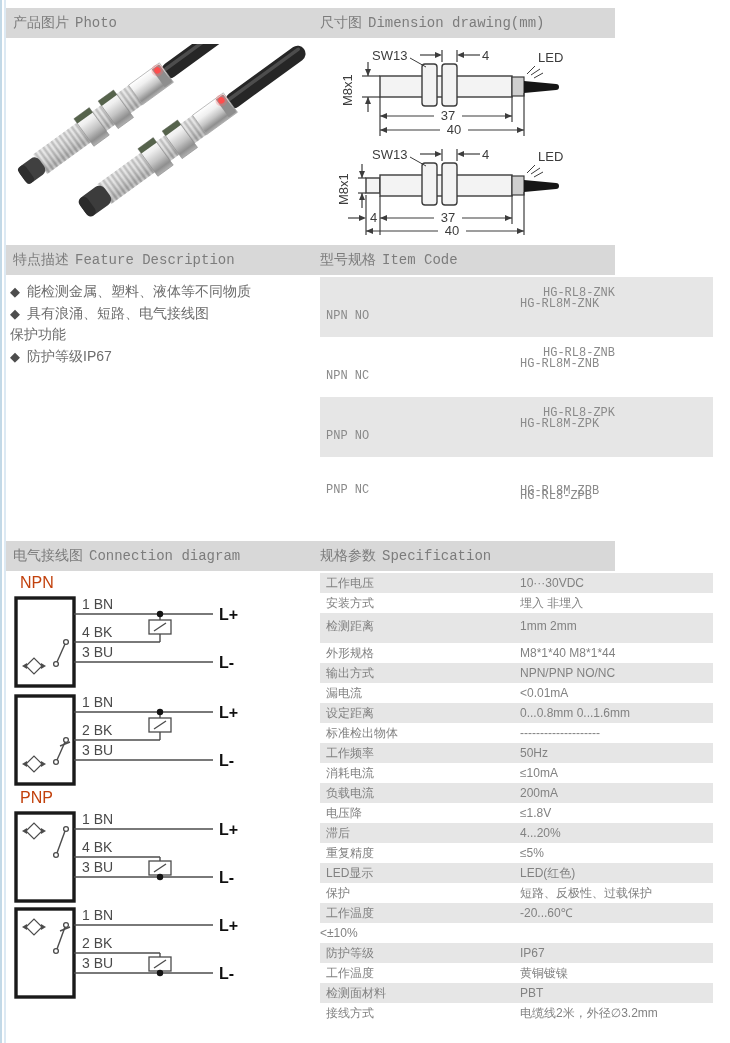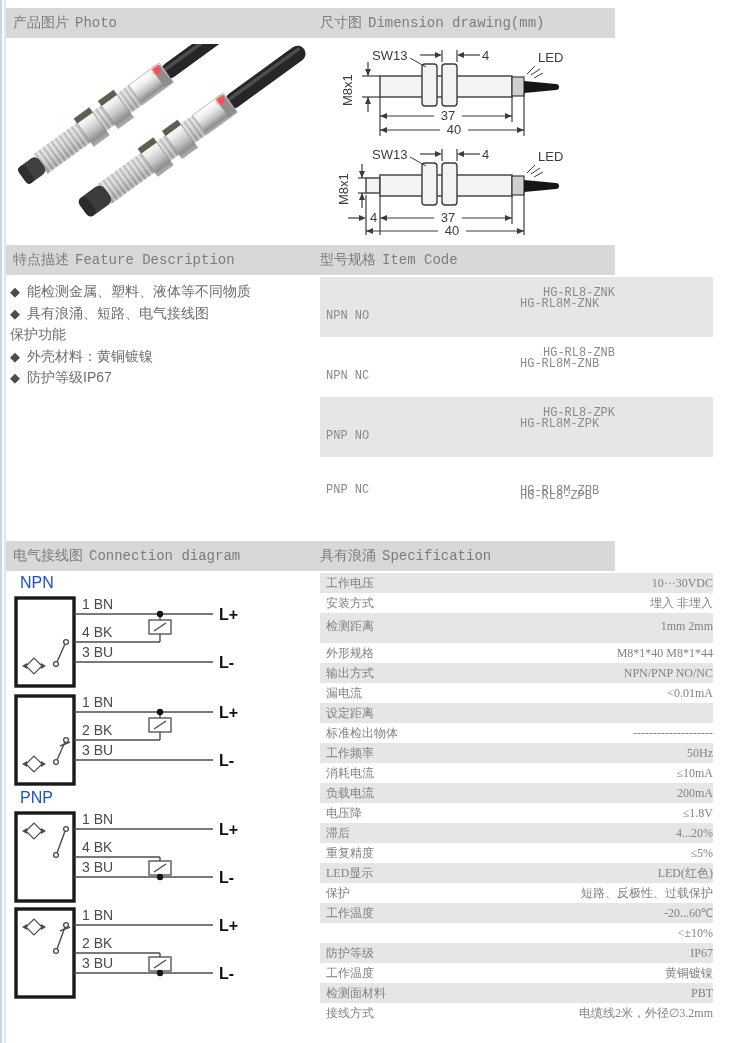--- a/index.html
+++ b/index.html
@@ -22,47 +22,47 @@
          font-family:"Liberation Mono","DejaVu Sans Mono",monospace;}
   .cgroup{position:relative;}
   .cgroup:nth-child(odd){background:#e6e6e6;}
   .cgroup.h60{height:60px;} .cgroup.h47{height:47px;}
   .ctype{position:absolute;left:6px;top:50%;transform:translateY(-50%);margin-top:9px;}
   .ccode{position:absolute;left:200px;line-height:14px;}
   .cgroup.h60 .c1{top:9px;margin-left:23px;} .cgroup.h60 .c2{top:20px;}
   .cgroup.h47 .c1{top:12px;margin-top:20px;} .cgroup.h47 .c2{top:27px;}
   
   .spec-table{position:absolute;left:320px;top:573px;width:393px;font-size:12px;color:#828282;
-              font-family:Liberation Serif, serif;}
+              font-family:Liberation Sans, sans-serif;}
   .spec-row{display:flex;height:20px;line-height:20px;}
   .spec-row:nth-child(odd){background:#e6e6e6;}
   .spec-row.tall{height:30px;line-height:27px;}
   .spec-label{width:194px;padding-left:6px;white-space:nowrap;}
-  .spec-value{flex:1;white-space:nowrap;text-align:right;}
+  .spec-value{flex:1;white-space:nowrap;}
   
   .dd{position:absolute;left:322px;}
   .dd line{stroke:#3c3c3c;stroke-width:1.2;}
   .dd .lead{stroke-width:1;}
   .dd polygon.tri{fill:#3c3c3c;stroke:none;}
   .dd text{fill:#3c3c3c;font-size:13px;font-family:"Liberation Sans","DejaVu Sans",sans-serif;}
   .dd rect.part{fill:#f3f3f3;stroke:#3c3c3c;stroke-width:1.4;}
   .dd rect.mask{fill:#ffffff;stroke:none;}
   .dd .cable{fill:#161616;stroke:none;}
   
   .cd{position:absolute;left:8px;}
   .cd line{stroke:#4c4c4c;stroke-width:1.4;}
   .cd .box{fill:none;stroke:#1a1a1a;stroke-width:3.4;}
   .cd .load{fill:#fff;stroke:#4c4c4c;stroke-width:1.3;}
   .cd .dot{fill:#141414;stroke:none;}
   .cd .term{fill:#fff;stroke:#4c4c4c;stroke-width:1.3;}
   .cd .sym{fill:none;stroke:#4c4c4c;stroke-width:1.2;}
   .cd .symf{fill:#4c4c4c;stroke:none;}
   .cd text.wl{fill:#4a4a4a;font-size:14px;font-family:"Liberation Sans",sans-serif;}
   .cd text.pm{fill:#101010;font-size:16px;font-weight:bold;font-family:"Liberation Sans",sans-serif;}
-  .cd-grouplabel{position:absolute;left:20px;font-size:16px;color:#1d4ed8;height:18px;line-height:18px;}
+  .cd-grouplabel{position:absolute;left:20px;font-size:16px;color:#c2410c;height:18px;line-height:18px;}
   .photo-svg{position:absolute;left:8px;top:44px;}
 </style>
 </head>
 <body>
 
 <div class="vline1"></div>
 <div class="vline2"></div>
 
 <div class="hdr" style="top:8px;">
   <div class="cellL">
@@ -216,21 +216,20 @@
   </div>
   <div class="cellR">
     <span class="zh">型号规格</span><span class="en">Item Code</span>
   </div>
 </div>
 
 <div class="features">
   <div class="feat"><span class="bullet">◆</span><span>能检测金属、塑料、液体等不同物质</span></div>
   <div class="feat"><span class="bullet">◆</span><span>具有浪涌、短路、电气接线图</span></div>
   <div class="feat cont"><span>保护功能</span></div>
-  <div class="feat"><span class="bullet">◆</span><span>外壳材料：黄铜镀镍</span></div>
   <div class="feat"><span class="bullet">◆</span><span>防护等级IP67</span></div>
 </div>
 
 <div class="codes">
   <div class="cgroup h60">
     <div class="ctype">NPN NO</div>
     <div class="ccode c1">HG-RL8-ZNK</div>
     <div class="ccode c2">HG-RL8M-ZNK</div>
   </div>
   <div class="cgroup h60">
@@ -248,21 +247,21 @@
     <div class="ccode c1">HG-RL8-ZPB</div>
     <div class="ccode c2">HG-RL8M-ZPB</div>
   </div>
 </div>
 
 <div class="hdr" style="top:541px;">
   <div class="cellL">
     <span class="zh">电气接线图</span><span class="en">Connection diagram</span>
   </div>
   <div class="cellR">
-    <span class="zh">具有浪涌</span><span class="en">Specification</span>
+    <span class="zh">规格参数</span><span class="en">Specification</span>
   </div>
 </div>
 
 <div class="cd-grouplabel" style="top:574px;">NPN</div>
 
 <svg class="cd" style="top:592px;" width="300" height="100" viewBox="0 0 300 100">
   <rect class="box" x="8" y="6" width="58" height="88"></rect>
   <line x1="66" y1="22" x2="205" y2="22"></line>
   <line x1="66" y1="50" x2="152" y2="50"></line>
     <line x1="152" y1="50" x2="152" y2="42"></line>
@@ -377,20 +376,21 @@
   <div class="spec-row">
       <div class="spec-label">输出方式</div>
       <div class="spec-value">NPN/PNP NO/NC</div>
     </div>
   <div class="spec-row">
       <div class="spec-label">漏电流</div>
       <div class="spec-value">&lt;0.01mA</div>
     </div>
   <div class="spec-row">
       <div class="spec-label">设定距离</div>
+      <div class="spec-value">0...0.8mm 0...1.6mm</div>
     </div>
   <div class="spec-row">
       <div class="spec-label">标准检出物体</div>
       <div class="spec-value">--------------------</div>
     </div>
   <div class="spec-row">
       <div class="spec-label">工作频率</div>
       <div class="spec-value">50Hz</div>
     </div>
   <div class="spec-row">

